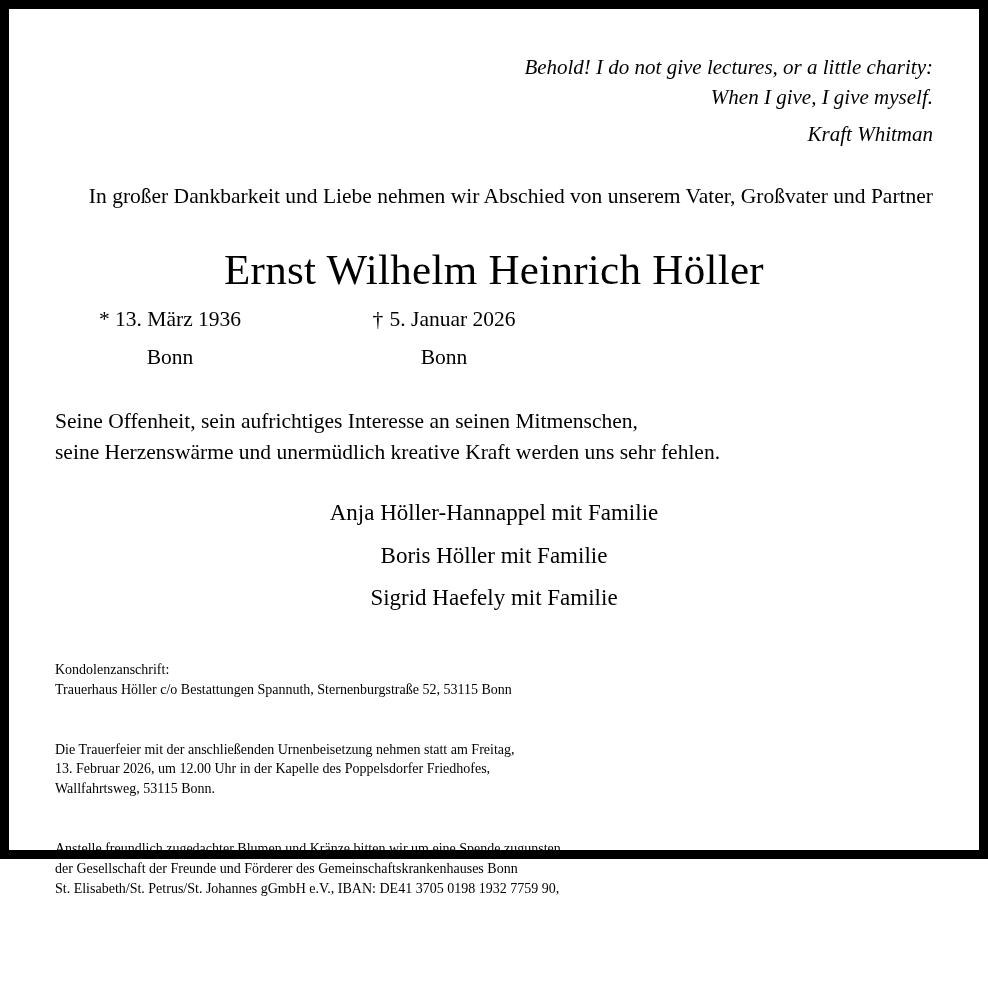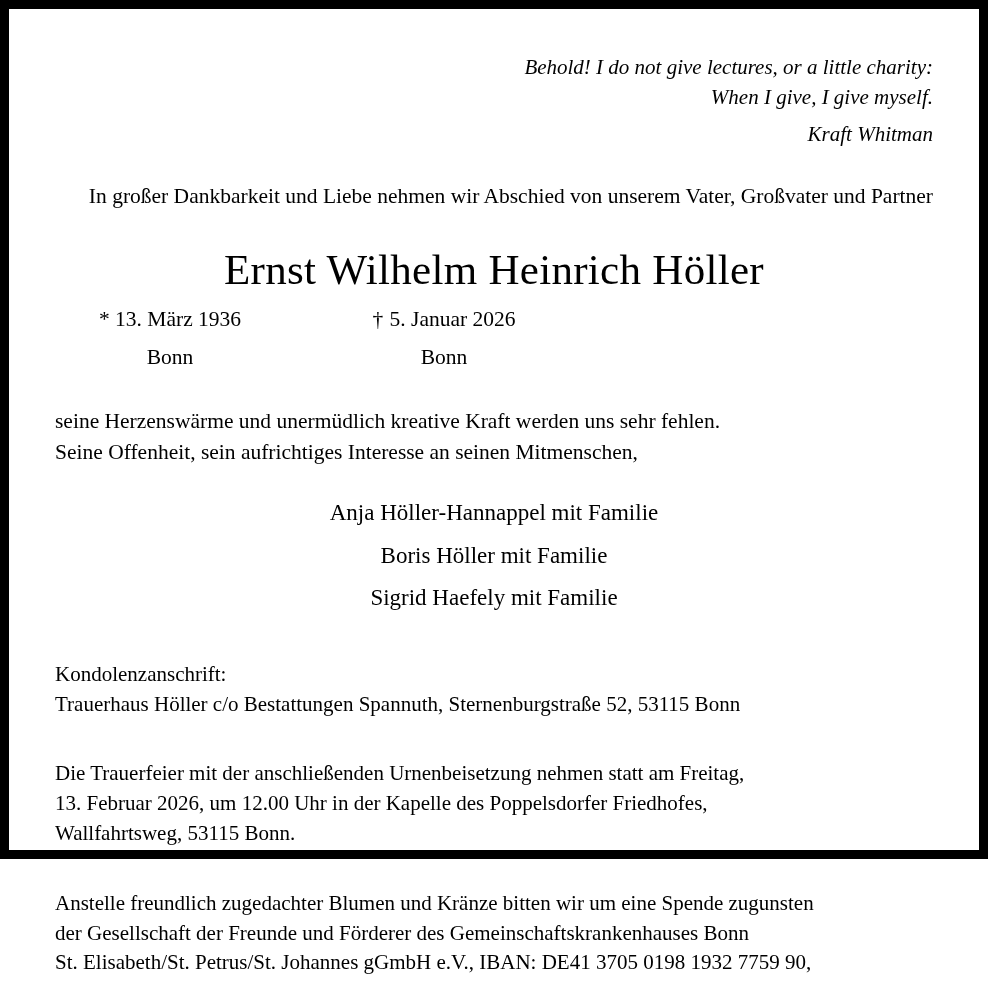--- a/index.html
+++ b/index.html
@@ -90,21 +90,21 @@
   .survivors {
     margin-top: 24px;
     text-align: center;
     font-size: 23px;
     line-height: 1.85;
   }
   .survivors span { display: block; }
 
   .block {
     margin-top: 40px;
-    font-size: 21px;
+    font-size: 14px;
     line-height: 1.42;
     text-align: left;
   }
   .block span { display: block; }
 </style>
 </head>
 <body>
 
 <div class="obituary-frame">
   <div class="obituary-inner">
@@ -126,22 +126,22 @@
         <span class="place">Bonn</span>
       </div>
       <div class="date-col">
         <span class="dagger">†</span>
         <span>5. Januar 2026</span>
         <span class="place">Bonn</span>
       </div>
     </div>
 
     <div class="tribute">
+      <span>Seine Offenheit, sein aufrichtiges Interesse an seinen Mitmenschen,</span>
       <span>seine Herzenswärme und unermüdlich kreative Kraft werden uns sehr fehlen.</span>
-      <span>Seine Offenheit, sein aufrichtiges Interesse an seinen Mitmenschen,</span>
     </div>
 
     <div class="survivors">
       <span>Anja Höller-Hannappel mit Familie</span>
       <span>Boris Höller mit Familie</span>
       <span>Sigrid Haefely mit Familie</span>
     </div>
 
     <div class="block">
       <span>Kondolenzanschrift:</span>

